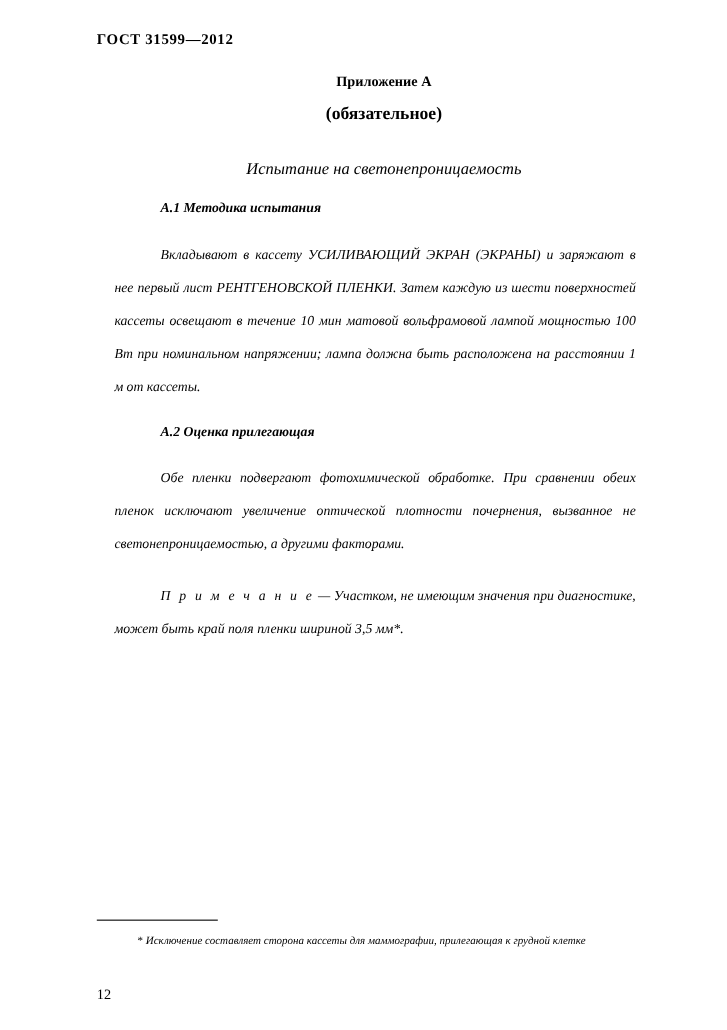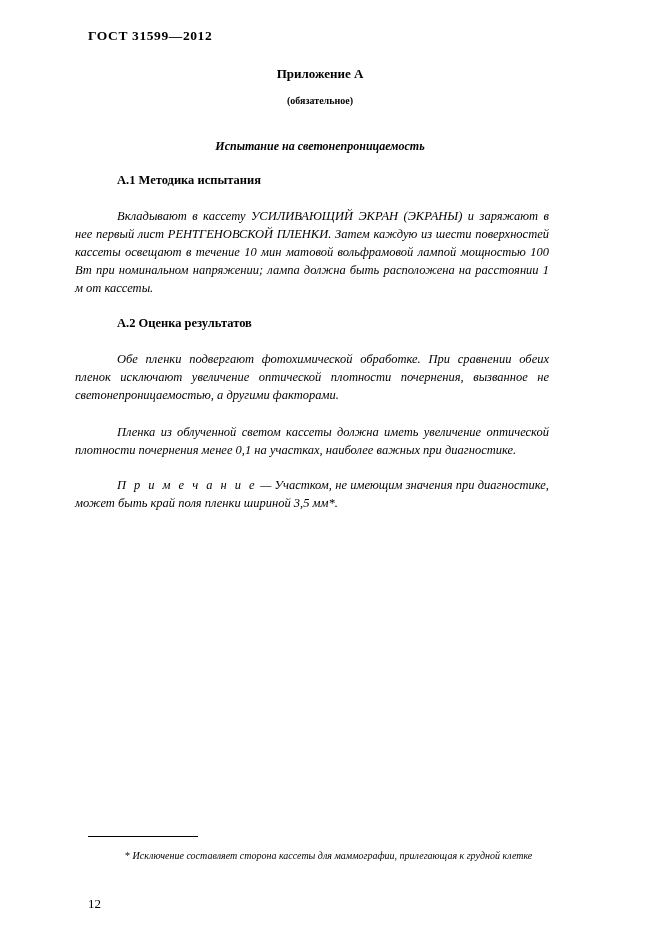--- a/index.html
+++ b/index.html
@@ -27,57 +27,58 @@
     top: 28px;
     left: 88px;
     font-family: "Liberation Serif", serif;
     font-weight: bold;
     font-size: 13.5px;
     letter-spacing: 0.6px;
   }
   .content {
     position: absolute;
     top: 58px;
-    left: 75px;
+    left: 104px;
     width: 490px;
   }
   .center {
     text-align: center;
   }
   .annex-title {
     font-weight: bold;
     font-size: 13px;
     margin-top: 8px;
     margin-bottom: 0;
   }
   .annex-sub {
     font-weight: bold;
-    font-size: 10px;
+    font-size: 16px;
     margin-top: 13px;
     margin-bottom: 0;
   }
   .test-title {
-    font-weight: bold;
+    font-weight: normal;
     font-style: italic;
-    font-size: 12px;
+    font-size: 15px;
     margin-top: 33px;
     margin-bottom: 12px;
     text-align: center;
   }
   .sec-head {
     font-weight: bold;
+    font-style: italic;
     font-size: 12.5px;
     margin-top: 19px;
     margin-bottom: 0;
     padding-left: 42px;
   }
   p.body-par {
     font-style: italic;
     font-size: 12.5px;
-    line-height: 18px;
+    line-height: 30px;
     text-align: justify;
     margin: 19px 16px 0 0;
     text-indent: 42px;
   }
   p.body-par.tight {
     margin-top: 17px;
   }
   .note-sp {
     letter-spacing: 2.4px;
   }
@@ -119,23 +120,22 @@
   <div class="content">
 
     <div class="center annex-title">Приложение А</div>
     <div class="center annex-sub">(обязательное)</div>
 
     <div class="test-title">Испытание на светонепроницаемость</div>
 
     <div class="sec-head">А.1 Методика испытания</div>
     <p class="body-par">Вкладывают в кассету УСИЛИВАЮЩИЙ ЭКРАН (ЭКРАНЫ) и заряжают в нее первый лист РЕНТГЕНОВСКОЙ ПЛЕНКИ. Затем каждую из шести поверхностей кассеты освещают в течение 10 мин матовой вольфрамовой лампой мощностью 100 Вт при номинальном напряжении; лампа должна быть расположена на расстоянии 1 м от кассеты.</p>
 
-    <div class="sec-head">А.2 Оценка результатов</div>
+    <div class="sec-head">А.2 Оценка прилегающая</div>
     <p class="body-par">Обе пленки подвергают фотохимической обработке. При сравнении обеих пленок исключают увеличение оптической плотности почернения, вызванное не светонепроницаемостью, а другими факторами.</p>
-    <p class="body-par">Пленка из облученной светом кассеты должна иметь увеличение оптической плотности почернения менее 0,1 на участках, наиболее важных при диагностике.</p>
 
     <p class="body-par tight"><span class="note-sp">П р и м е ч а н и е</span><span> — </span><span>Участком, не имеющим значения при диагностике, может быть край поля пленки шириной 3,5 мм*.</span></p>
 
   </div>
 
   <div class="footnote-rule"></div>
   <div class="footnote"><span class="star">*</span> <span>Исключение составляет сторона кассеты для маммографии, прилегающая к грудной клетке</span></div>
 
   <div class="page-number">12</div>
 

